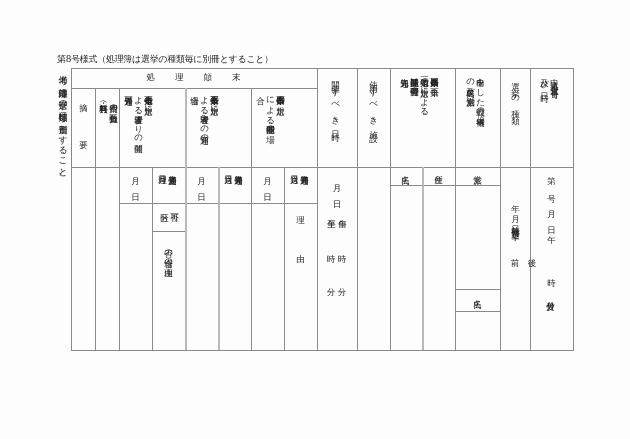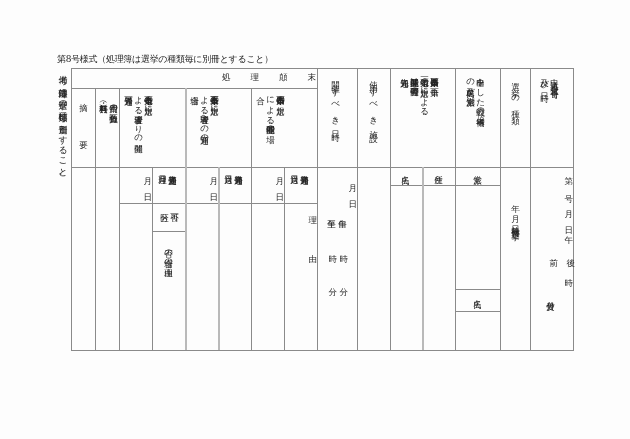--- a/index.html
+++ b/index.html
@@ -7,21 +7,21 @@
          font-family:"DejaVu Serif", "Liberation Serif", serif; color:#222; }
   .title { position:absolute; left:57px; top:53px; font-size:9px; letter-spacing:-0.3px; white-space:nowrap; }
   .side-note { position:absolute; left:57px; top:68px; width:12px; font-size:9px;
                writing-mode:vertical-rl; line-height:12px; letter-spacing:0.5px; }
   .side-note .gap { display:inline-block; height:12px; }
   .ln { position:absolute; background:#8a8a8a; }
   .h { height:1px; }
   .v { width:1px; }
   .v.light { background:#b9b9b9; width:2px; }
   .vt { position:absolute; writing-mode:vertical-rl; font-size:8.5px; line-height:10px; white-space:pre; }
-  .ht { position:absolute; font-size:8.5px; line-height:10px; white-space:pre; text-align:right; }
+  .ht { position:absolute; font-size:8.5px; line-height:10px; white-space:pre; text-align:center; }
 </style>
 </head>
 <body>
 
 <div class="title">第8号様式（処理簿は選挙の種類毎に別冊とすること）</div>
 
 <div class="side-note"><span>備考</span><span class="gap"></span><span>処理簿は選挙の種類毎に別冊とすること。</span></div>
 
 <div>
 
@@ -108,15 +108,15 @@
 <div class="vt" style="left:473px;top:169px;height:16px;">党派</div>
 <div class="vt" style="left:473px;top:293px;height:16px;">氏名</div>
 
 <div class="vt" style="left:511px;top:198px;height:90px;letter-spacing:1px;">年　月　日執行何々選挙</div>
 
 <div class="ht" style="left:530px;top:176px;width:43px;">第</div>
 <div class="ht" style="left:530px;top:194px;width:43px;">号</div>
 <div class="ht" style="left:530px;top:209px;width:43px;">月</div>
 <div class="ht" style="left:530px;top:225px;width:43px;">日</div>
 <div class="ht" style="left:530px;top:235px;width:43px;">午</div>
-<div class="ht" style="left:532px;top:258px;width:43px;">前　後</div>
+<div class="ht" style="left:502px;top:258px;width:43px;">前　後</div>
 <div class="ht" style="left:530px;top:278px;width:43px;">時</div>
 <div class="vt" style="left:546px;top:295px;height:30px;">分受付</div>
 
 </body></html>

